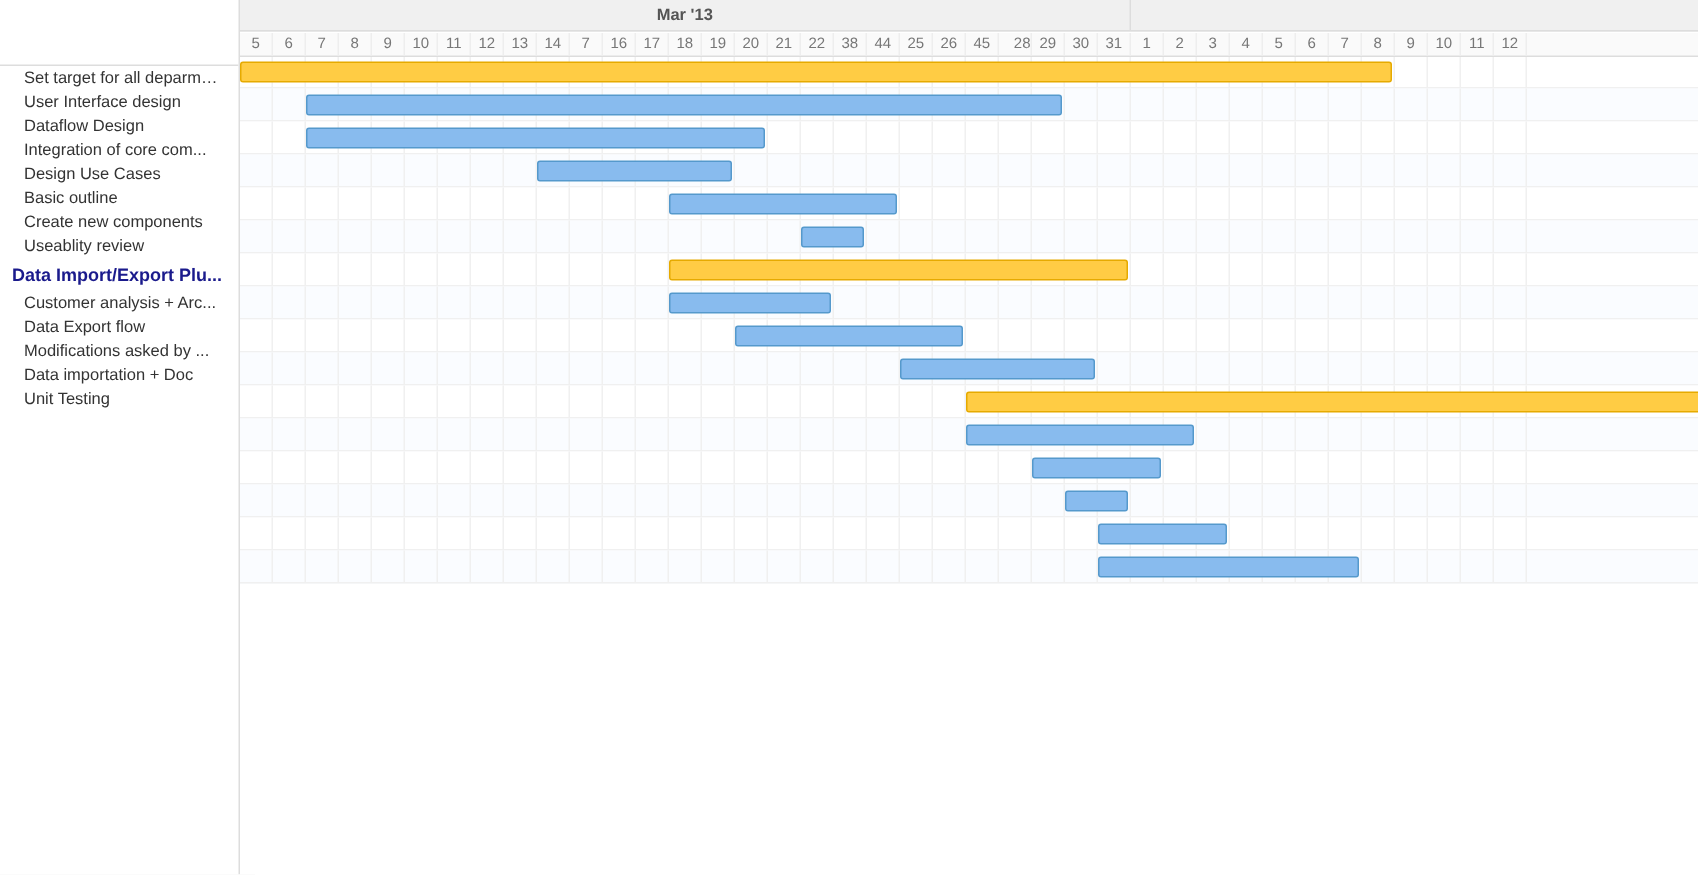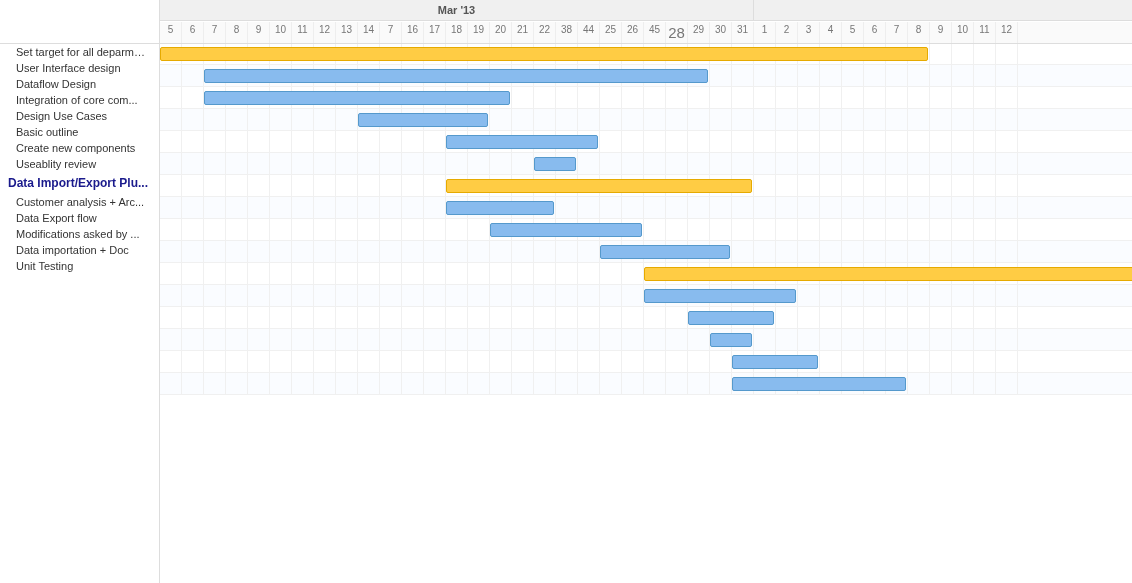--- a/index.html
+++ b/index.html
@@ -86,21 +86,21 @@
           <div style="min-width: 22px; width: 22px; font-size: 10px; color: rgb(119, 119, 119); text-align: center; border-right: 1px solid rgb(238, 238, 238); padding: 2px 0px;">18</div>
           <div style="min-width: 22px; width: 22px; font-size: 10px; color: rgb(119, 119, 119); text-align: center; border-right: 1px solid rgb(238, 238, 238); padding: 2px 0px;">19</div>
           <div style="min-width: 22px; width: 22px; font-size: 10px; color: rgb(119, 119, 119); text-align: center; border-right: 1px solid rgb(238, 238, 238); padding: 2px 0px;">20</div>
           <div style="min-width: 22px; width: 22px; font-size: 10px; color: rgb(119, 119, 119); text-align: center; border-right: 1px solid rgb(238, 238, 238); padding: 2px 0px;">21</div>
           <div style="min-width: 22px; width: 22px; font-size: 10px; color: rgb(119, 119, 119); text-align: center; border-right: 1px solid rgb(238, 238, 238); padding: 2px 0px;">22</div>
           <div style="min-width: 22px; width: 22px; font-size: 10px; color: rgb(119, 119, 119); text-align: center; border-right: 1px solid rgb(238, 238, 238); padding: 2px 0px;">38</div>
           <div style="min-width: 22px; width: 22px; font-size: 10px; color: rgb(119, 119, 119); text-align: center; border-right: 1px solid rgb(238, 238, 238); padding: 2px 0px;">44</div>
           <div style="min-width: 22px; width: 22px; font-size: 10px; color: rgb(119, 119, 119); text-align: center; border-right: 1px solid rgb(238, 238, 238); padding: 2px 0px;">25</div>
           <div style="min-width: 22px; width: 22px; font-size: 10px; color: rgb(119, 119, 119); text-align: center; border-right: 1px solid rgb(238, 238, 238); padding: 2px 0px;">26</div>
           <div style="min-width: 22px; width: 22px; font-size: 10px; color: rgb(119, 119, 119); text-align: center; border-right: 1px solid rgb(238, 238, 238); padding: 2px 0px;">45</div>
-          <div style="min-width: 22px; width: 22px; font-size: 15px; color: rgb(119, 119, 119); text-align: center; border-right: 1px solid rgb(238, 238, 238); padding: 2px 0px;">28</div>
+          <div style="min-width: 22px; width: 22px; font-size: 10px; color: rgb(119, 119, 119); text-align: right; border-right: 1px solid rgb(238, 238, 238); padding: 2px 0px;">28</div>
           <div style="min-width: 22px; width: 22px; font-size: 10px; color: rgb(119, 119, 119); text-align: center; border-right: 1px solid rgb(238, 238, 238); padding: 2px 0px;">29</div>
           <div style="min-width: 22px; width: 22px; font-size: 10px; color: rgb(119, 119, 119); text-align: center; border-right: 1px solid rgb(238, 238, 238); padding: 2px 0px;">30</div>
           <div style="min-width: 22px; width: 22px; font-size: 10px; color: rgb(119, 119, 119); text-align: center; border-right: 1px solid rgb(238, 238, 238); padding: 2px 0px;">31</div>
           <div style="min-width: 22px; width: 22px; font-size: 10px; color: rgb(119, 119, 119); text-align: center; border-right: 1px solid rgb(238, 238, 238); padding: 2px 0px;">1</div>
           <div style="min-width: 22px; width: 22px; font-size: 10px; color: rgb(119, 119, 119); text-align: center; border-right: 1px solid rgb(238, 238, 238); padding: 2px 0px;">2</div>
           <div style="min-width: 22px; width: 22px; font-size: 10px; color: rgb(119, 119, 119); text-align: center; border-right: 1px solid rgb(238, 238, 238); padding: 2px 0px;">3</div>
           <div style="min-width: 22px; width: 22px; font-size: 10px; color: rgb(119, 119, 119); text-align: center; border-right: 1px solid rgb(238, 238, 238); padding: 2px 0px;">4</div>
           <div style="min-width: 22px; width: 22px; font-size: 10px; color: rgb(119, 119, 119); text-align: center; border-right: 1px solid rgb(238, 238, 238); padding: 2px 0px;">5</div>
           <div style="min-width: 22px; width: 22px; font-size: 10px; color: rgb(119, 119, 119); text-align: center; border-right: 1px solid rgb(238, 238, 238); padding: 2px 0px;">6</div>
           <div style="min-width: 22px; width: 22px; font-size: 10px; color: rgb(119, 119, 119); text-align: center; border-right: 1px solid rgb(238, 238, 238); padding: 2px 0px;">7</div>

